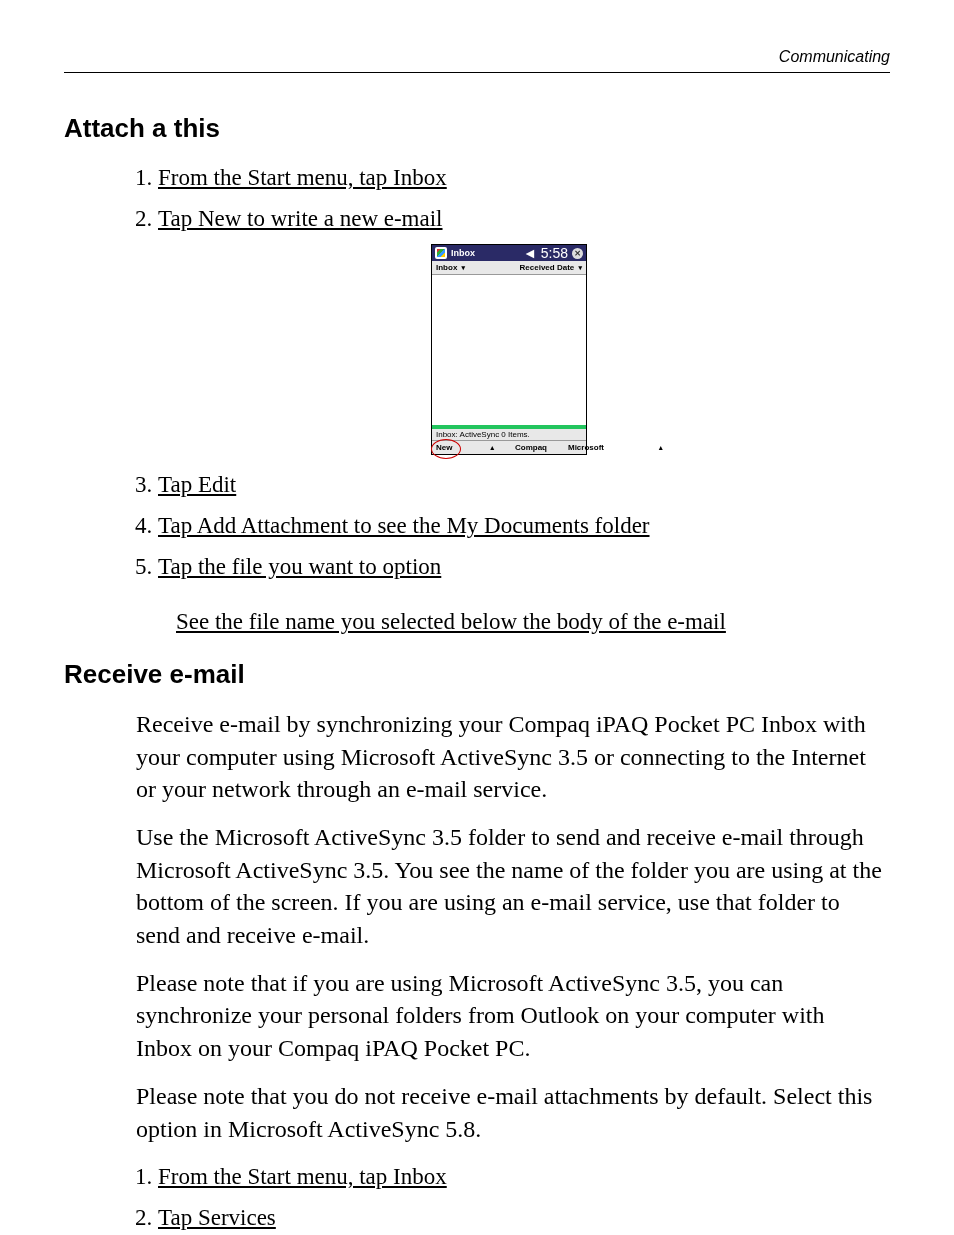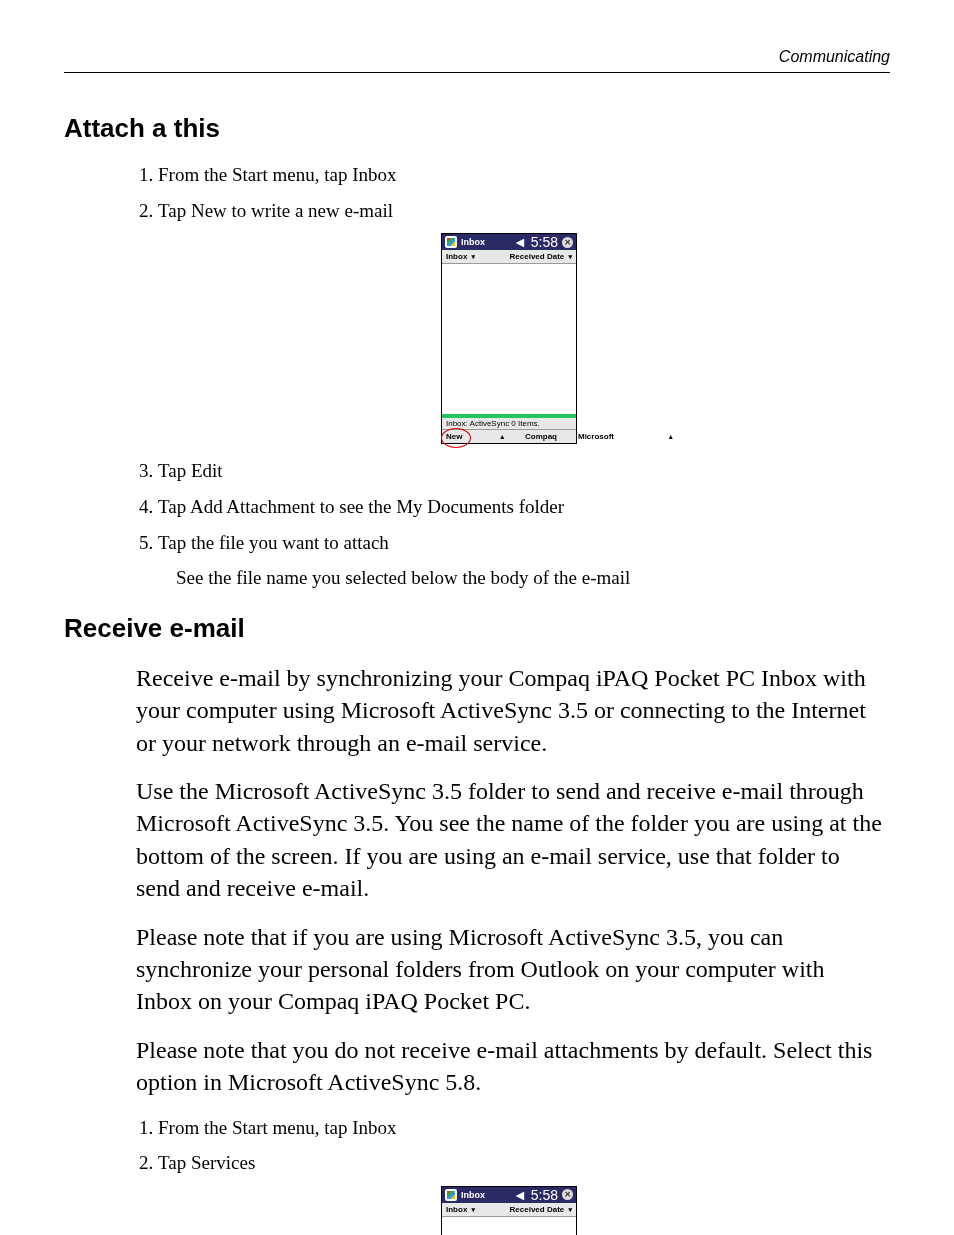--- a/index.html
+++ b/index.html
@@ -2,26 +2,26 @@
 <html><head>
 <meta charset="utf-8">
 <style>
   * { box-sizing: border-box; margin: 0; padding: 0; }
   html, body { width: 954px; background: #fff; font-family: "Times New Roman", Times, serif; color: #000; }
   .page { width: 954px; padding: 48px 64px 40px 64px; }
   .running-head { text-align: right; font-style: italic; font-family: Arial, Helvetica, sans-serif; font-size: 16px; padding-bottom: 6px; }
   .head-rule { border: 0; border-top: 1px solid #000; margin-bottom: 40px; }
   h2.section { font-family: Arial, Helvetica, sans-serif; font-weight: bold; font-size: 26px; margin: 0 0 18px 0; }
   .content-block { margin-left: 72px; margin-right: 8px; }
-  ol.steps { list-style: decimal; margin-left: 22px; font-size: 19px; }
+  ol.steps { list-style: decimal; margin-left: 22px; font-size: 23px; text-decoration: underline; }
   ol.steps > li { margin-bottom: 10px; line-height: 1.35; }
-  ol.steps > li .sub { margin-top: 10px; margin-left: 18px; }
+  ol.steps > li .sub { margin-top: 24px; margin-left: 18px; }
   p.body { font-size: 24px; line-height: 1.35; margin-bottom: 16px; }
   .shot-wrap { display: flex; justify-content: center; margin: 6px 0 14px 0; }
-  .pocket { width: 136px; border: 1px solid #000; background: #fff; font-family: Tahoma, Arial, sans-serif; font-size: 9px; }
+  .pocket { width: 156px; border: 1px solid #000; background: #fff; font-family: Tahoma, Arial, sans-serif; font-size: 9px; }
   .pocket .titlebar { display: flex; align-items: center; background: #2a2a66; color: #fff; height: 16px; padding: 0 3px; gap: 4px; }
   .pocket .titlebar .logo { width: 12px; height: 12px; background: #fff; border-radius: 2px; position: relative; }
   .pocket .titlebar .logo::after { content: ""; position: absolute; inset: 2px; background: linear-gradient(135deg,#d33 25%,#3a3 25% 50%,#39f 50% 75%,#fc0 75%); }
   .pocket .titlebar .title { flex: 1; font-weight: bold; }
   .pocket .titlebar .time { font-size: 14px; }
   .pocket .titlebar .close { width: 11px; height: 11px; border-radius: 50%; background: #ddd; color: #333; display: flex; align-items: center; justify-content: center; font-size: 8px; font-weight: bold; }
   .pocket .toolbar { display: flex; align-items: center; justify-content: space-between; background: #e8e8e8; border-bottom: 1px solid #999; height: 14px; padding: 0 4px; font-weight: bold; font-size: 8px; }
   .pocket .toolbar .drop::after, .pocket .titlebar .time::before { content: ""; }
   .pocket .toolbar .drop .arrow { font-size: 7px; margin-left: 2px; }
   .pocket .body-area { height: 150px; background: #fff; }
@@ -76,21 +76,21 @@
           <span class="kbd"></span>
           <span class="up">▴</span>
         </div>
       </div>
     </div>
 
     <ol class="steps" start="3">
       <li>Tap Edit</li>
       <li>Tap Add Attachment to see the My Documents folder</li>
       <li>
-        <span>Tap the file you want to attach</span>
+        <span>Tap the file you want to option</span>
         <div class="sub">See the file name you selected below the body of the e-mail</div>
       </li>
     </ol>
   </div>
 
   <h2 class="section" style="margin-top:22px;">Receive e-mail</h2>
 
   <div class="content-block">
     <p class="body">Receive e-mail by synchronizing your Compaq iPAQ Pocket PC Inbox with your computer using Microsoft ActiveSync 3.5 or connecting to the Internet or your network through an e-mail service.</p>
     <p class="body">Use the Microsoft ActiveSync 3.5 folder to send and receive e-mail through Microsoft ActiveSync 3.5. You see the name of the folder you are using at the bottom of the screen. If you are using an e-mail service, use that folder to send and receive e-mail.</p>

